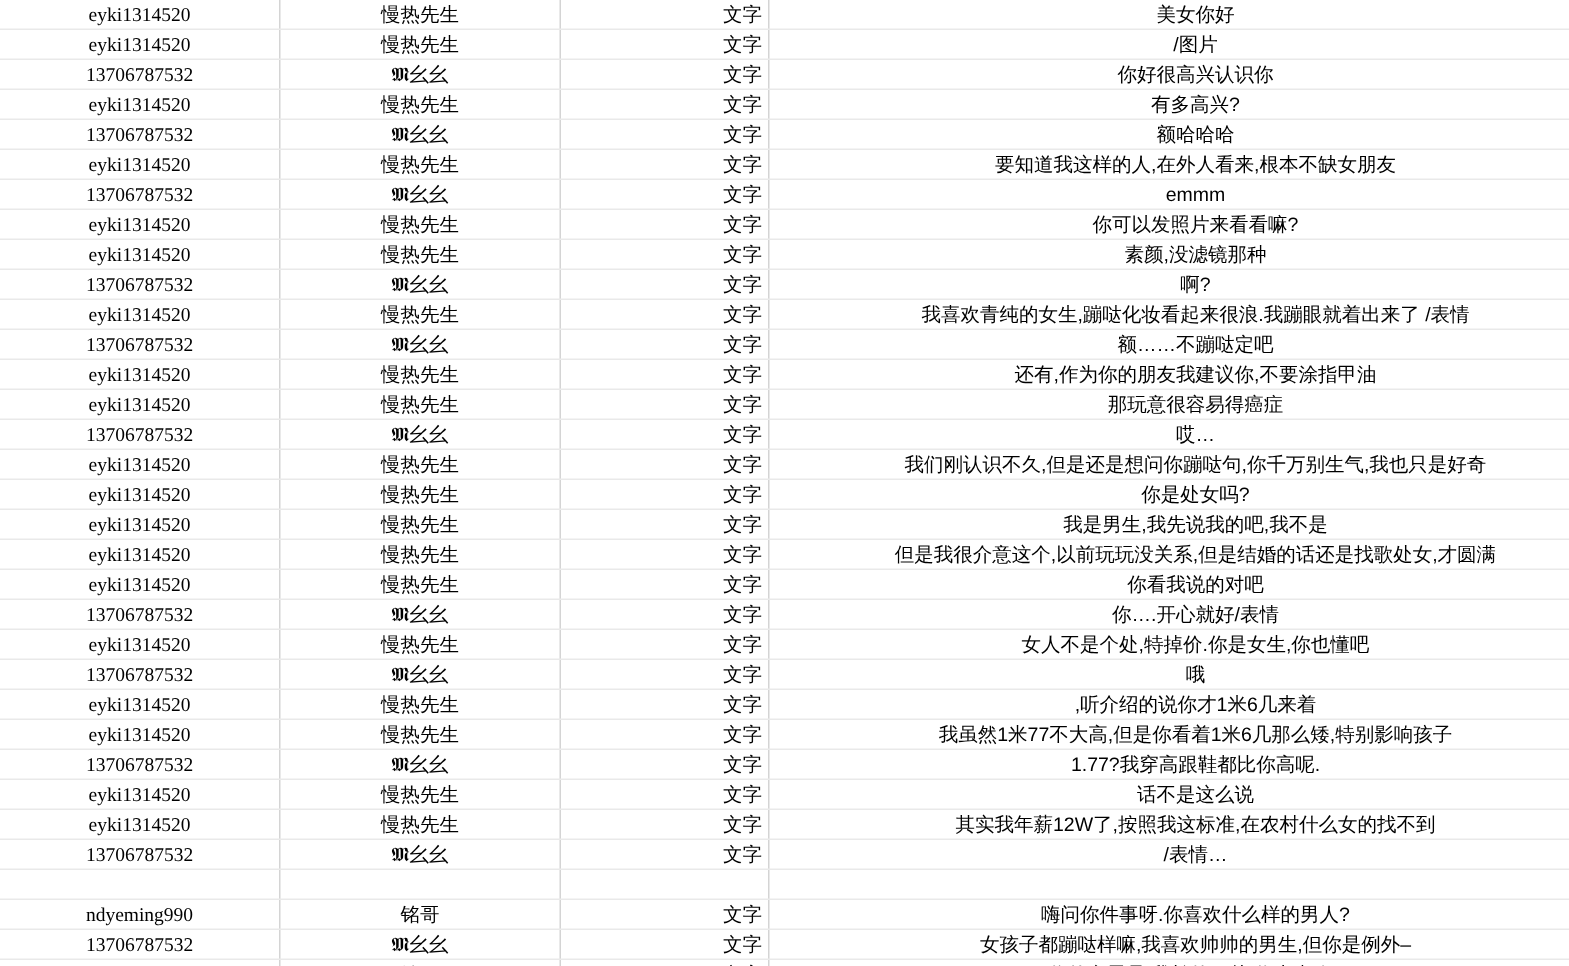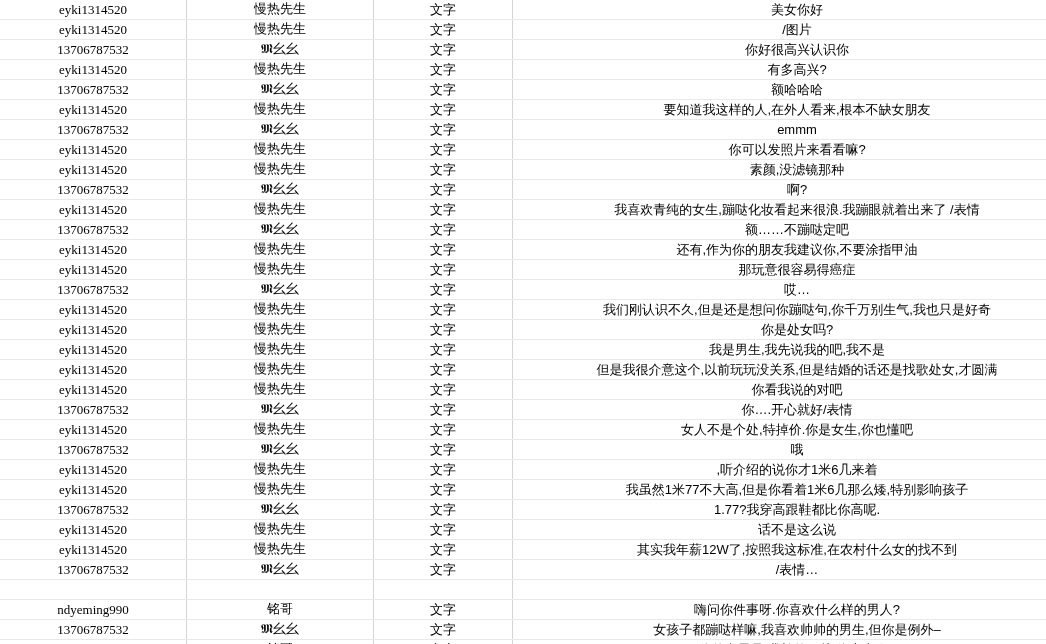--- a/index.html
+++ b/index.html
@@ -24,22 +24,22 @@
     font-size: 13px;
     color: #000000;
     padding: 0 4px;
     border-right: 1px solid #d4d4d4;
     border-bottom: 1px solid #e9e9e9;
     white-space: nowrap;
     overflow: hidden;
     vertical-align: middle;
   }
   .col-a { width: 178px; text-align: center; font-family: Liberation Serif, serif; }
-  .col-b { width: 178px; text-align: center; font-family: Liberation Mono, monospace; }
-  .col-c { width: 130px; text-align: center; padding-left: 8px; font-family: Liberation Serif, serif; }
+  .col-b { width: 178px; text-align: center; }
+  .col-c { width: 130px; text-align: right; padding-left: 8px; font-family: Liberation Serif, serif; }
   .col-d { width: 560px; text-align: center; border-right: none; }
   tr.blank td {
     border-bottom: 1px solid #e9e9e9;
   }
   tr.blank .col-c, tr.blank .col-d { }
 </style>
 </head>
 <body>
 
 <table class="sheet">

